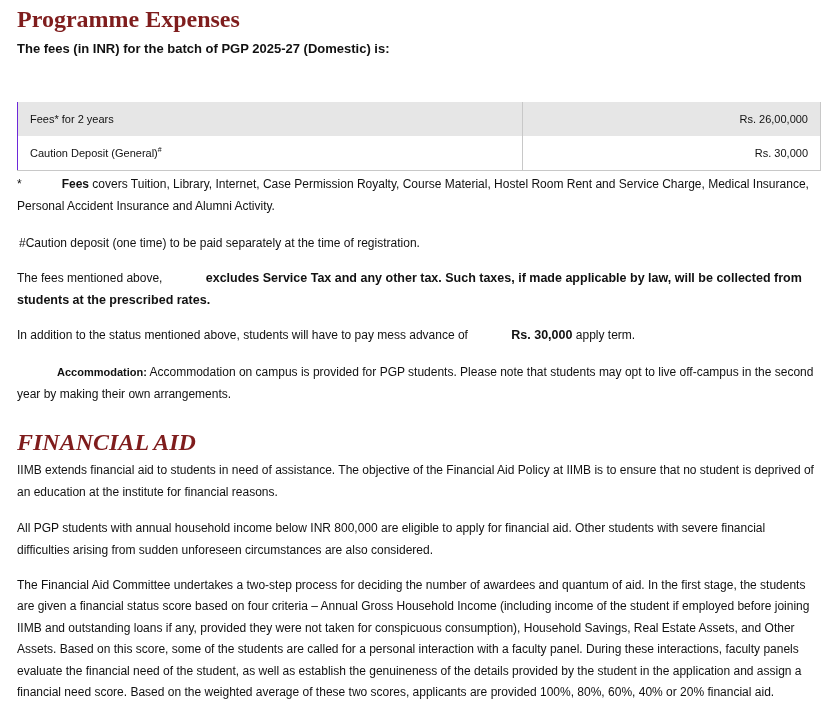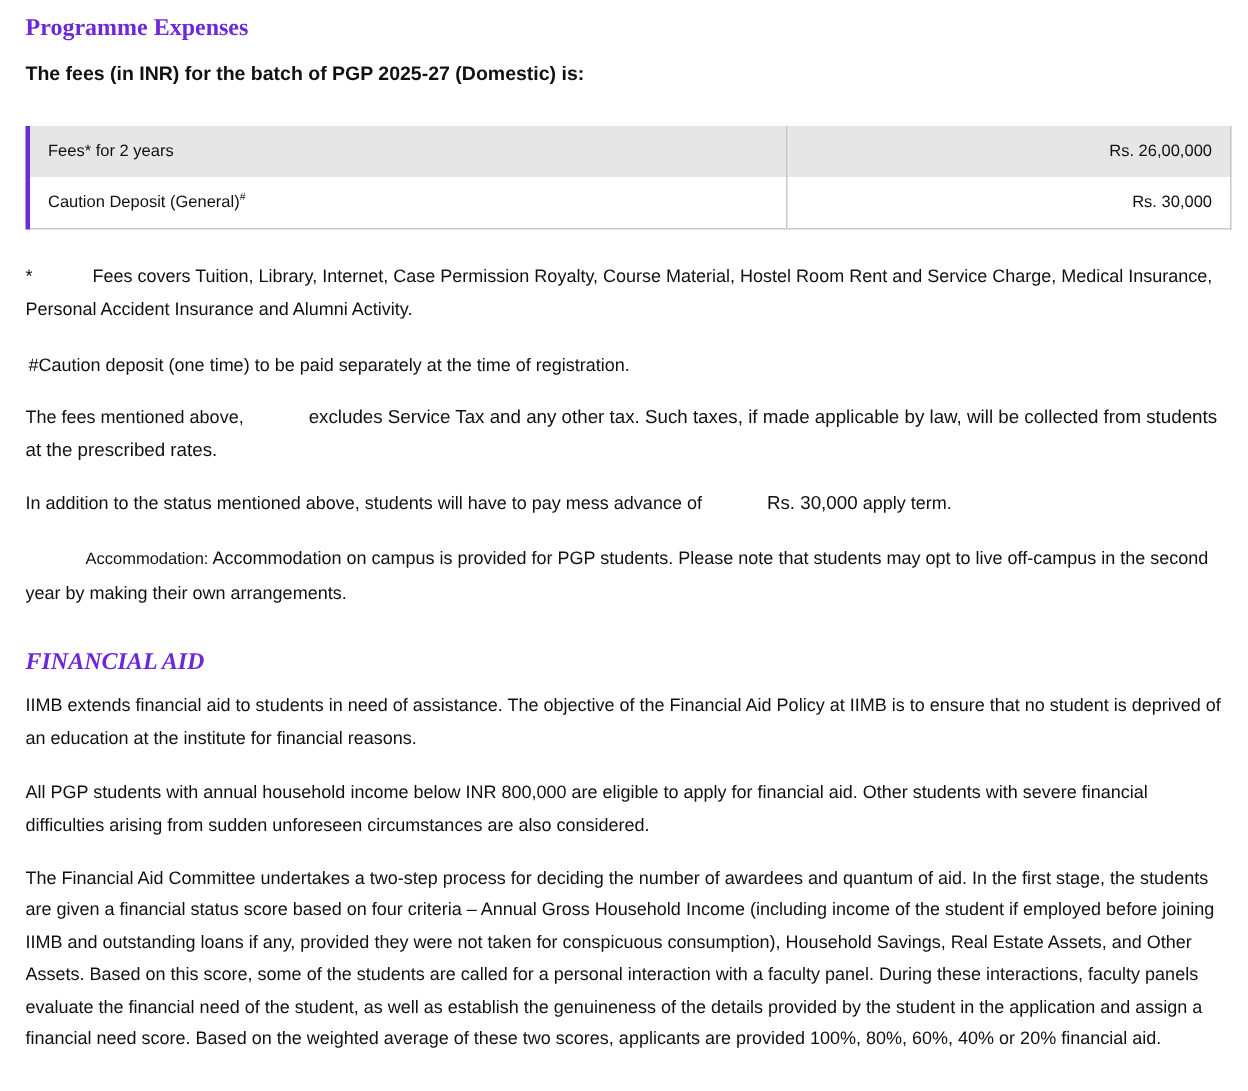--- a/index.html
+++ b/index.html
@@ -17,44 +17,44 @@
     }
     .page {
       position: absolute;
       left: 17px;
       top: 0;
       width: 804px;
     }
     h1.section-title {
       font-family: "Liberation Serif", serif;
       font-weight: bold;
-      color: #6d28d9;
-      font-size: 16px;
+      color: #7f1d1d;
+      font-size: 24px;
       margin: 0;
       line-height: 28px;
       letter-spacing: 0px;
       text-align: right;
     }
     .title-1 { position: absolute; top: 5px; left: 0; }
     .subtitle {
       position: absolute;
       top: 41px;
       left: 0;
       font-size: 13px;
       font-weight: bold;
       margin: 0;
     }
     table.fees {
       position: absolute;
-      top: 84px;
+      top: 102px;
       left: 0;
       width: 804px;
       border-collapse: collapse;
       font-size: 11px;
-      border-left: 3px solid #6d28d9;
+      border-left: 1px solid #6d28d9;
       border-right: 1px solid #c8c8c8;
       border-bottom: 1px solid #c8c8c8;
     }
     table.fees td {
       height: 34px;
       padding: 0 12px;
       vertical-align: middle;
     }
     table.fees tr.shaded td { background: #e6e6e6; }
     table.fees tr.plain td { background: #ffffff; }
@@ -63,21 +63,21 @@
     sup.mark { font-size: 7px; vertical-align: super; line-height: 0; }
 
     .para {
       position: absolute;
       left: 0;
       width: 804px;
       font-size: 12px;
       line-height: 22px;
       margin: 0;
     }
-    .para b { font-weight: normal; padding-left: 40px; }
+    .para b { font-weight: bold; padding-left: 40px; }
     .p-fees-note { top: 173px; }
     .p-caution-note { top: 232px; left: 2px; }
     .p-tax { top: 267px; font-size: 12px; }
     .p-tax b { font-size: 12.5px; }
     .p-mess { top: 324px; }
     .p-mess b { font-size: 12.5px; }
     .p-accom { top: 361px; }
     .p-accom b { font-size: 11px; }
     .title-2 { position: absolute; top: 428px; left: 0; font-style: italic; }
     .p-aid-1 { top: 459px; }

